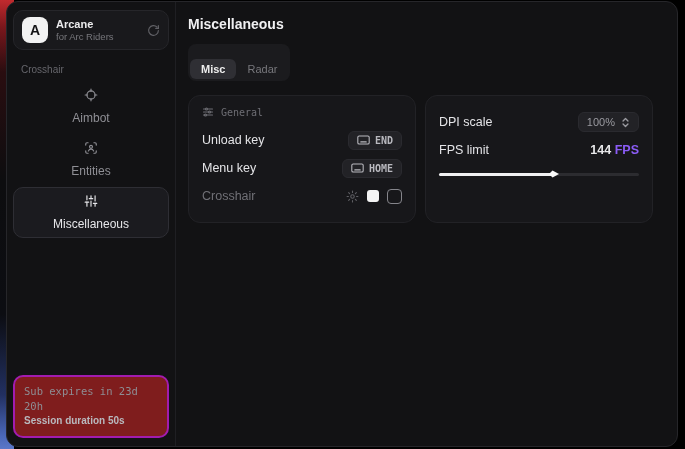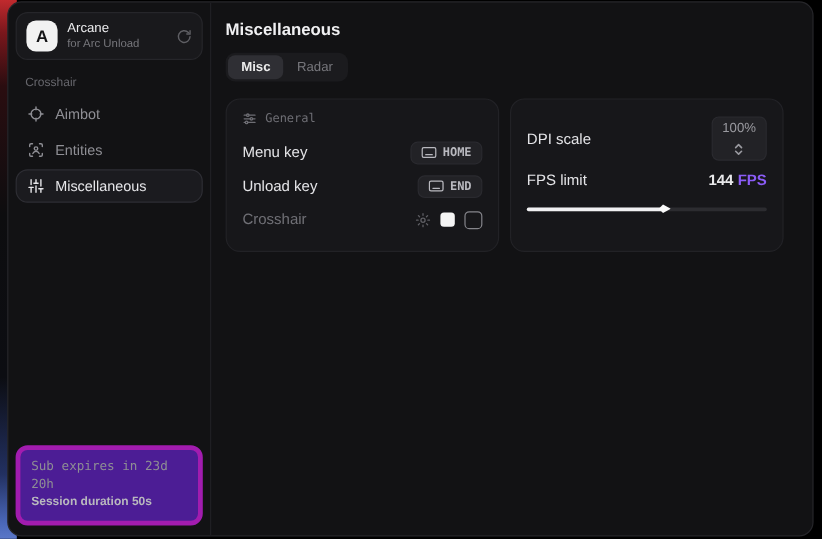--- a/index.html
+++ b/index.html
@@ -10,55 +10,55 @@
   .window { position:absolute; left:6px; top:1px; width:672px; height:446px;
     background:#121214; border:1px solid #26262a; border-radius:12px; display:flex; overflow:hidden; }
 
   
   .sidebar { width:169px; flex:none; border-right:1px solid #1f1f23; display:flex; flex-direction:column; padding:8px 6px; }
   .user-card { display:flex; align-items:center; gap:8px; background:#19191c; border:1px solid #26262a;
     border-radius:10px; padding:6px 8px; }
   .avatar { width:26px; height:26px; border-radius:8px; background:#f2f2f2; color:#141416;
     display:flex; align-items:center; justify-content:center; font-weight:700; font-size:14px; flex:none; }
   .user-meta { flex:1; min-width:0; }
-  .user-name { color:#ececee; font-size:11px; font-weight:400; line-height:13px; }
+  .user-name { color:#ececee; font-size:11px; font-weight:700; line-height:13px; }
   .user-sub { color:#77777c; font-size:9.5px; line-height:12px; }
   .icon-btn { color:#5f5f64; display:flex; align-items:center; }
   .cat-label { color:#66666c; font-size:10px; margin:14px 8px 6px; }
   .nav { display:flex; flex-direction:column; gap:2px; }
   .nav-item { display:flex; align-items:center; gap:9px; padding:6px 9px; border-radius:10px;
-    border:1px solid transparent; color:#8f8f95; font-size:12px; cursor:default; }
+    border:1px solid transparent; color:#8f8f95; font-size:12px; cursor:default;flex-direction:column; }
   .nav-item svg { flex:none; }
   .nav-item.active { background:#1b1b1f; border-color:#2e2e34; color:#e6e6e9; }
   .sidebar-spacer { flex:1; }
-  .sub-card { border:4px solid #a21caf; background:#4c1d95; border-radius:10px; padding:7px 9px 8px; }
+  .sub-card { border:2px solid #a21caf; background:#7f1d1d; border-radius:10px; padding:7px 9px 8px; }
   .sub-line1 { font-family:"DejaVu Sans Mono", monospace; font-size:10.5px; color:#8e8e94; line-height:15px; }
   .sub-line2 { font-size:10px; color:#b9b9be; font-weight:700; line-height:14px; }
 
   
   .main { flex:1; padding:14px 10px 12px 12px; }
   .page-title { color:#f0f0f2; font-size:14px; font-weight:700; }
   .tabs { display:inline-flex; margin-top:12px; background:#1b1b1e; border-radius:8px; padding:2px; }
-  .tab { font-size:11px; padding:4px 11px; border-radius:6px; color:#77777c; cursor:default; }
+  .tab { font-size:11px; padding:4px 11px; border-radius:6px; color:#77777c; cursor:default;margin-top:13px; }
   .tab.active { background:#2f2f34; color:#ececec; font-weight:700; }
   .panels { display:flex; gap:9px; margin-top:14px; }
   .panel { width:228px; background:#17171a; border:1px solid #222226; border-radius:12px; padding:10px 13px 14px; }
   .panel-head { display:flex; align-items:center; gap:7px; color:#6e6e74;
     font-family:"DejaVu Sans Mono", monospace; font-size:10px; margin-bottom:10px; }
   .row { display:flex; align-items:center; justify-content:space-between; min-height:24px; margin-top:4px; }
   .row-label { color:#e4e4e7; font-size:12.5px; font-weight:500; }
   .row-label.muted { color:#707076; }
   .key-btn { display:inline-flex; align-items:center; gap:5px; background:#222226; border:1px solid #2a2a2f;
     border-radius:6px; padding:3px 8px; color:#b9b9bf; font-family:"DejaVu Sans Mono", monospace;
     font-size:10px; font-weight:700; cursor:default; }
   .row-ctrls { display:flex; align-items:center; gap:8px; }
   .swatch { width:12px; height:12px; border-radius:3px; background:#f4f4f4; cursor:default; }
   .checkbox { width:15px; height:15px; border:1.5px solid #85858b; border-radius:4px; background:transparent; cursor:default; }
   .select-btn { display:inline-flex; align-items:center; gap:6px; background:#222226; border:1px solid #2a2a2f;
-    border-radius:6px; padding:3px 8px; color:#9a9aa0; font-size:11px; cursor:default;flex-direction:column; }
+    border-radius:6px; padding:3px 8px; color:#9a9aa0; font-size:11px; cursor:default; }
   .fps-val { font-size:12.5px; font-weight:700; color:#e8e8ea; }
   .fps-unit { color:#8b5cf6; font-weight:700; }
   .slider { position:relative; height:12px; margin-top:6px; cursor:default; }
   .slider-track { position:absolute; top:5px; left:0; right:0; height:3px; border-radius:2px; background:#2c2c30; }
   .slider-fill { position:absolute; top:5px; left:0; height:3px; border-radius:2px; background:#f0f0f2; }
   .slider-thumb { position:absolute; top:1px; width:10px; height:10px; background:#fafafa;
     clip-path:polygon(0 50%, 35% 15%, 100% 50%, 35% 85%); transform:translateX(-4px); }
   svg { display:block; }
 </style>
 </head>
@@ -66,21 +66,21 @@
 
 <div class="desktop-strip"></div>
 
 <div class="window">
 
   <aside class="sidebar">
     <div class="user-card">
       <div class="avatar">A</div>
       <div class="user-meta">
         <div class="user-name">Arcane</div>
-        <div class="user-sub">for Arc Unload</div>
+        <div class="user-sub">for Arc Riders</div>
       </div>
       <span class="icon-btn">
         <svg width="13" height="13" viewBox="0 0 24 24" fill="none" stroke="currentColor" stroke-width="2.2" stroke-linecap="round">
           <path d="M21 12a9 9 0 1 1-2.6-6.4"></path>
             <path d="M21 3v5h-5"></path>
         </svg>
       </span>
     </div>
 
     <div class="cat-label">Crosshair</div>
@@ -141,46 +141,46 @@
               <path d="M3 6h18M3 12h18M3 18h18"></path>
                 <circle cx="9" cy="6" r="2" fill="#17171a"></circle>
                 <circle cx="15" cy="12" r="2" fill="#17171a"></circle>
                 <circle cx="7" cy="18" r="2" fill="#17171a"></circle>
             </svg>
             </span>
           <span>General</span>
         </div>
 
         <div class="row">
+          <span class="row-label">Unload key</span>
+          <button class="key-btn">
+            <span>
+              <svg width="13" height="10" viewBox="0 0 24 18" fill="none" stroke="currentColor" stroke-width="2" stroke-linecap="round">
+                <rect x="1.5" y="1.5" width="21" height="15" rx="2.5"></rect>
+                  <path d="M7 12.5h10"></path>
+              </svg>
+              </span>
+            <span>END</span>
+          </button>
+        </div>
+
+        <div class="row">
           <span class="row-label">Menu key</span>
           <button class="key-btn">
             <span>
               <svg width="13" height="10" viewBox="0 0 24 18" fill="none" stroke="currentColor" stroke-width="2" stroke-linecap="round">
                 <rect x="1.5" y="1.5" width="21" height="15" rx="2.5"></rect>
                   <path d="M7 12.5h10"></path>
               </svg>
               </span>
             <span>HOME</span>
           </button>
         </div>
 
         <div class="row">
-          <span class="row-label">Unload key</span>
-          <button class="key-btn">
-            <span>
-              <svg width="13" height="10" viewBox="0 0 24 18" fill="none" stroke="currentColor" stroke-width="2" stroke-linecap="round">
-                <rect x="1.5" y="1.5" width="21" height="15" rx="2.5"></rect>
-                  <path d="M7 12.5h10"></path>
-              </svg>
-              </span>
-            <span>END</span>
-          </button>
-        </div>
-
-        <div class="row">
           <span class="row-label muted">Crosshair</span>
           <span class="row-ctrls">
             <span class="icon-btn">
               <svg width="13" height="13" viewBox="0 0 24 24" fill="none" stroke="currentColor" stroke-width="2" stroke-linecap="round">
                 <circle cx="12" cy="12" r="3.2"></circle>
                 <path d="M12 2v2.5M12 19.5V22M2 12h2.5M19.5 12H22M4.9 4.9l1.8 1.8M17.3 17.3l1.8 1.8M19.1 4.9l-1.8 1.8M6.7 17.3l-1.8 1.8"></path>
               </svg>
               </span>
             <span class="swatch"></span>
             <span class="checkbox"></span>

